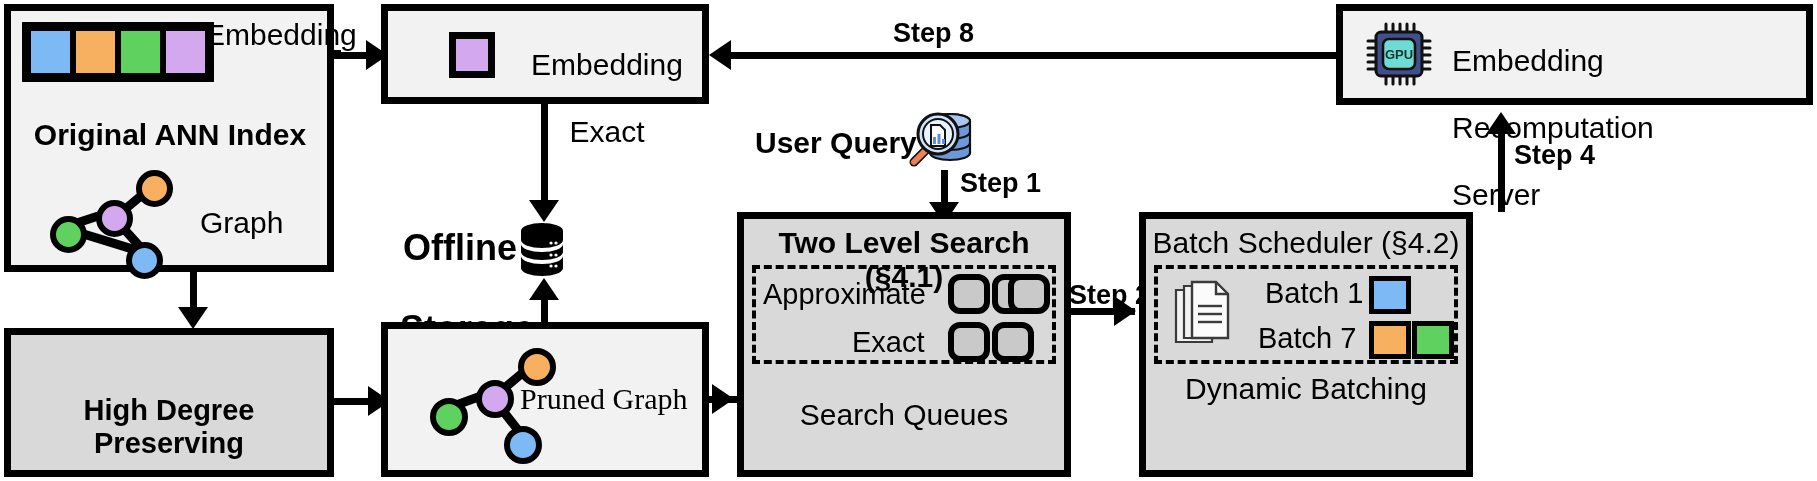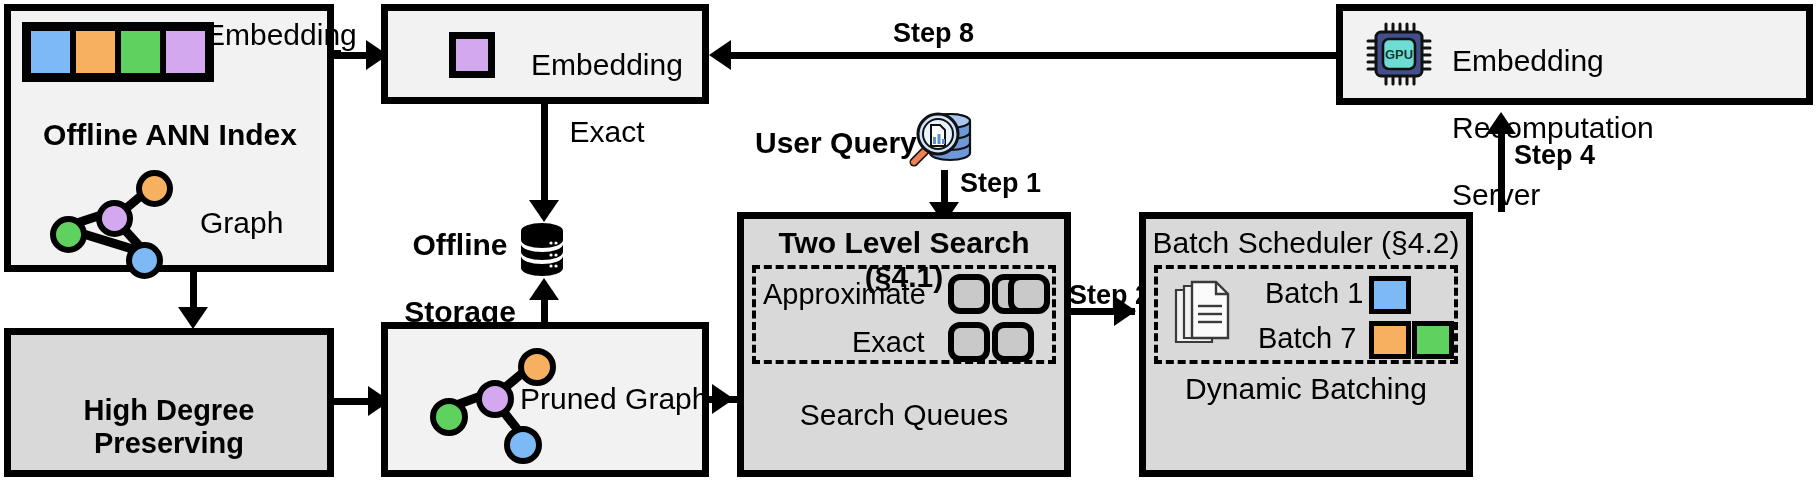--- a/index.html
+++ b/index.html
@@ -113,21 +113,21 @@
   </div>
 
   <div class="emb-strip" style="left:22px;top:22px;">
     <div class="emb-cell" style="background:#7db9f5;"></div>
     <div class="emb-cell" style="background:#f7b060;"></div>
     <div class="emb-cell" style="background:#5ed15e;"></div>
     <div class="emb-cell" style="background:#d4a8ee;"></div>
   </div>
   <div class="lbl t-reg" style="left:205px;top:18px;font-size:30px;">Embedding</div>
 
-  <div class="lbl t-bold center" style="left:14px;top:118px;width:312px;font-size:30px;">Offline ANN Index</div>
+  <div class="lbl t-bold center" style="left:14px;top:118px;width:312px;font-size:30px;">Original ANN Index</div>
 
   <div style="position:absolute;left:42px;top:168px;width:130px;height:90px;">
     <div class="gedge" style="left:30px;top:52px;width:52px;transform:rotate(-18deg);"></div>
     <div class="gedge" style="left:72px;top:46px;width:44px;transform:rotate(-40deg);"></div>
     <div class="gedge" style="left:78px;top:52px;width:36px;transform:rotate(48deg);"></div>
     <div class="gedge" style="left:30px;top:58px;width:68px;transform:rotate(17deg);"></div>
     <div class="gnode" style="left:94px;top:2px;width:37px;height:37px;background:#f7b060;"></div>
     <div class="gnode" style="left:54px;top:32px;width:37px;height:37px;background:#d4a8ee;"></div>
     <div class="gnode" style="left:8px;top:48px;width:37px;height:37px;background:#5ed15e;"></div>
     <div class="gnode" style="left:84px;top:74px;width:37px;height:37px;background:#7db9f5;"></div>
@@ -155,21 +155,21 @@
   </div>
   <div class="emb-sq" style="left:449px;top:32px;width:46px;height:46px;background:#d4a8ee;"></div>
   <div class="lbl t-reg center" style="left:512px;top:14px;width:190px;font-size:30px;">
     <span>Embedding</span><br>
     <span>Exact</span>
   </div>
 
   <div class="ln vline" style="left:541px;top:104px;height:100px;"></div>
   <div class="arrowD" style="left:529px;top:200px;"></div>
 
-  <div class="lbl t-bold center" style="left:400px;top:194px;width:120px;font-size:30px;">
+  <div class="lbl t-bold center" style="left:400px;top:188px;width:120px;font-size:36px;">
     <span>Offline</span><br>
     <span>Storage</span>
   </div>
 
   <svg style="position:absolute;left:518px;top:222px;width:48px;height:54px;" viewBox="0 0 48 54">
     <ellipse cx="24" cy="9" rx="21" ry="8" fill="#000"></ellipse>
     <rect x="3" y="9" width="42" height="37" fill="#000"></rect>
     <ellipse cx="24" cy="46" rx="21" ry="8" fill="#000"></ellipse>
     <path d="M3 18 a21 8 0 0 0 42 0 v4 a21 8 0 0 1 -42 0 z" fill="#fff"></path>
     <path d="M3 30 a21 8 0 0 0 42 0 v4 a21 8 0 0 1 -42 0 z" fill="#fff"></path>
@@ -188,21 +188,21 @@
   </div>
   <div style="position:absolute;left:418px;top:340px;width:130px;height:110px;">
     <div class="gedge" style="left:34px;top:62px;width:50px;transform:rotate(-20deg);"></div>
     <div class="gedge" style="left:74px;top:54px;width:46px;transform:rotate(-40deg);"></div>
     <div class="gedge" style="left:80px;top:60px;width:42px;transform:rotate(52deg);"></div>
     <div class="gnode" style="left:100px;top:8px;width:38px;height:38px;background:#f7b060;"></div>
     <div class="gnode" style="left:58px;top:40px;width:38px;height:38px;background:#d4a8ee;"></div>
     <div class="gnode" style="left:12px;top:58px;width:38px;height:38px;background:#5ed15e;"></div>
     <div class="gnode" style="left:86px;top:86px;width:38px;height:38px;background:#7db9f5;"></div>
   </div>
-  <div class="lbl t-reg" style="left:520px;top:382px;font-size:30px;">Pruned Graph</div>
+  <div class="lbl t-reg" style="left:520px;top:382px;font-size:30px;font-family:Liberation Serif, serif;">Pruned Graph</div>
 
   <div class="ln hline" style="left:709px;top:396px;width:28px;"></div>
   <div class="arrowR" style="left:712px;top:384px;"></div>
 
   <div class="lbl t-bold" style="left:755px;top:126px;font-size:30px;">User Query</div>
 
   <svg style="position:absolute;left:900px;top:106px;width:76px;height:66px;" viewBox="0 0 76 66">
 
     <g>
       <ellipse cx="50" cy="15" rx="20" ry="7" fill="#8fb4e8" stroke="#111" stroke-width="2.2"></ellipse>

